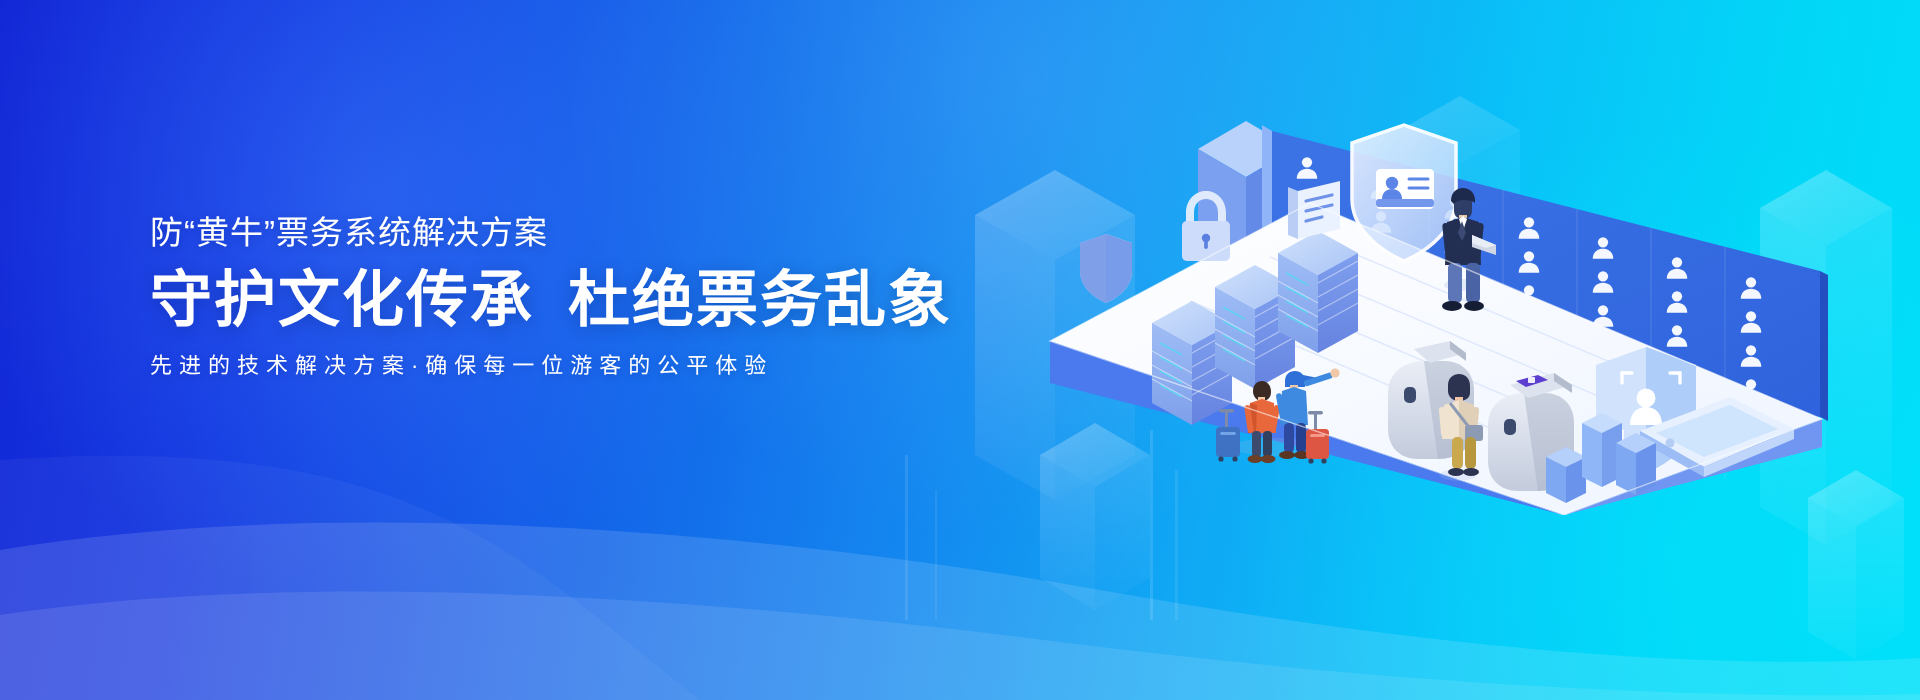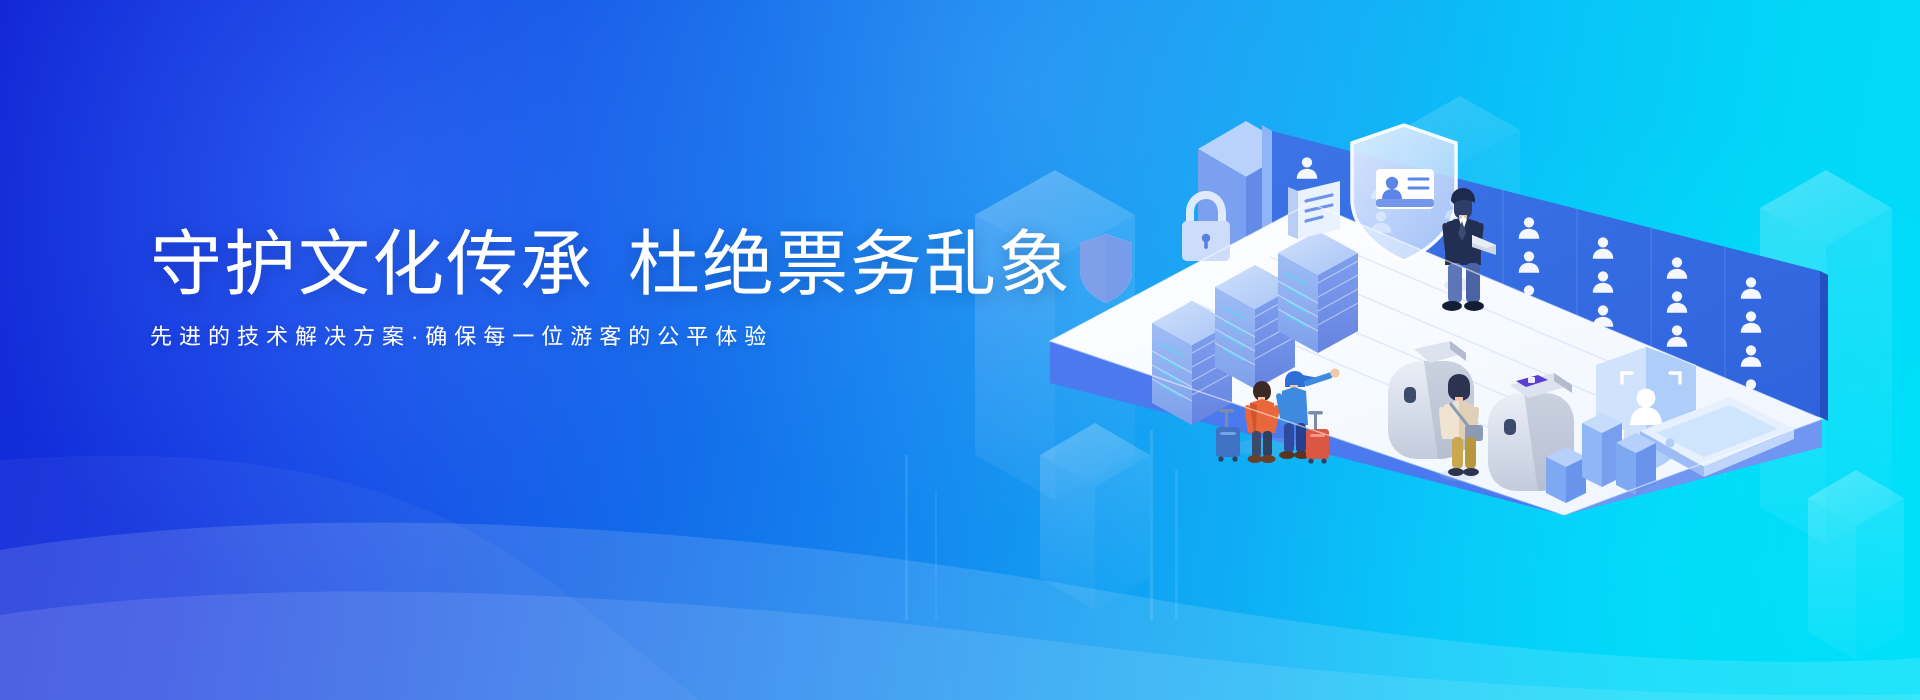--- a/index.html
+++ b/index.html
@@ -38,21 +38,21 @@
   .bgpillars{position:absolute;left:0;top:0;width:1920px;height:700px;}
 
   
   .copy{position:absolute;left:150px;top:212px;width:760px;}
   .eyebrow{
     color:#ffffff;font-size:33px;line-height:1.25;font-weight:400;
     letter-spacing:1px;white-space:nowrap;
     text-shadow:0 2px 10px rgba(0,20,90,.25);
   }
   .headline{
-    color:#ffffff;font-size:72px;line-height:1.18;font-weight:400;
+    color:#ffffff;font-size:62px;line-height:1.18;font-weight:700;
     letter-spacing:2px;white-space:nowrap;margin-top:10px;
     text-shadow:0 3px 16px rgba(0,25,95,.30);
   }
   .headline .gap{display:inline-block;width:34px;}
   .tagline{
     color:#ffffff;font-size:22px;line-height:1.3;font-weight:400;
     letter-spacing:7px;white-space:nowrap;margin-top:16px;
     text-shadow:0 2px 9px rgba(0,20,90,.22);
   }
 
@@ -120,20 +120,21 @@
     <rect x="935" y="490" width="2" height="130" fill="#ffffff" opacity=".08"></rect>
   </svg>
 
   <svg class="waves" viewBox="0 0 1920 300" preserveAspectRatio="none">
     <path d="M0,150 C330,95 760,130 1100,190 C1420,246 1700,272 1920,258 L1920,300 L0,300 Z" fill="#ffffff" opacity=".13"></path>
     <path d="M0,215 C300,170 700,196 1060,242 C1400,285 1720,300 1920,294 L1920,300 L0,300 Z" fill="#ffffff" opacity=".10"></path>
     <path d="M0,60 C420,30 520,160 700,300 L0,300 Z" fill="#ffffff" opacity=".045"></path>
   </svg>
 
   <div class="copy">
+    <div class="eyebrow">防“黄牛”票务系统解决方案</div>
     <div class="headline"><span>守护文化传承</span><span class="gap"></span><span>杜绝票务乱象</span></div>
     <div class="tagline">先进的技术解决方案·确保每一位游客的公平体验</div>
   </div>
 
   <svg class="art" viewBox="0 0 910 420">
     <defs>
       <linearGradient id="platTop" x1="0" y1="0" x2="1" y2="1">
         <stop offset="0" stop-color="#ffffff"></stop>
           <stop offset="1" stop-color="#eef4ff"></stop>
       </linearGradient>

